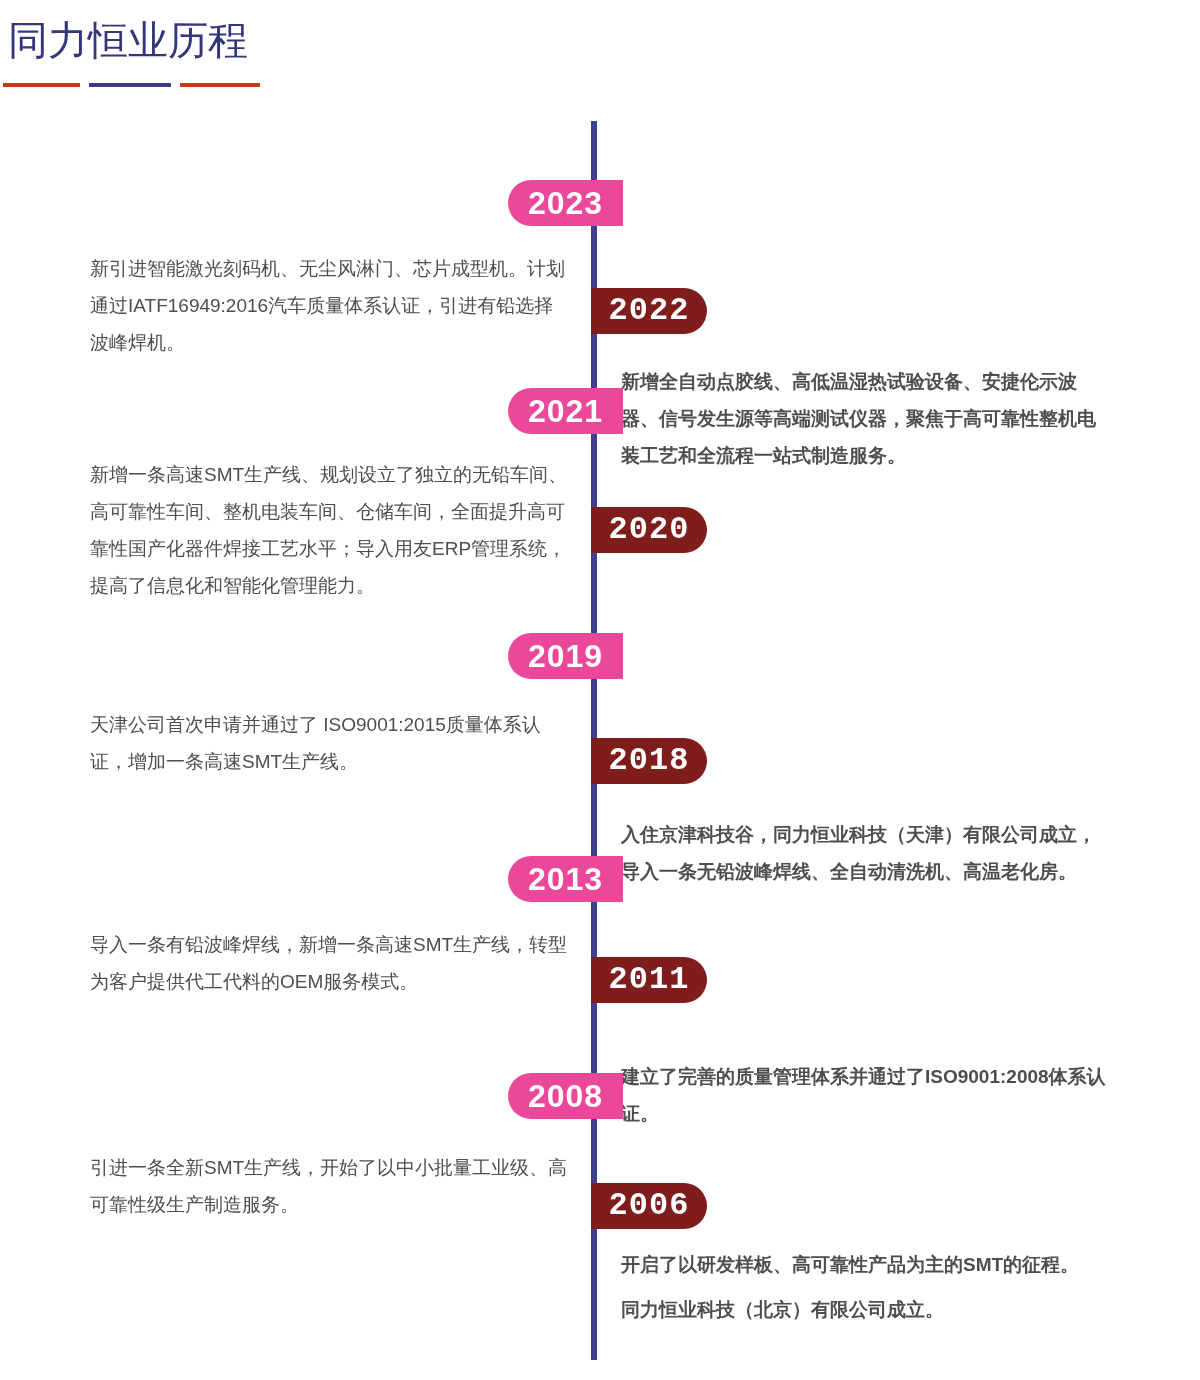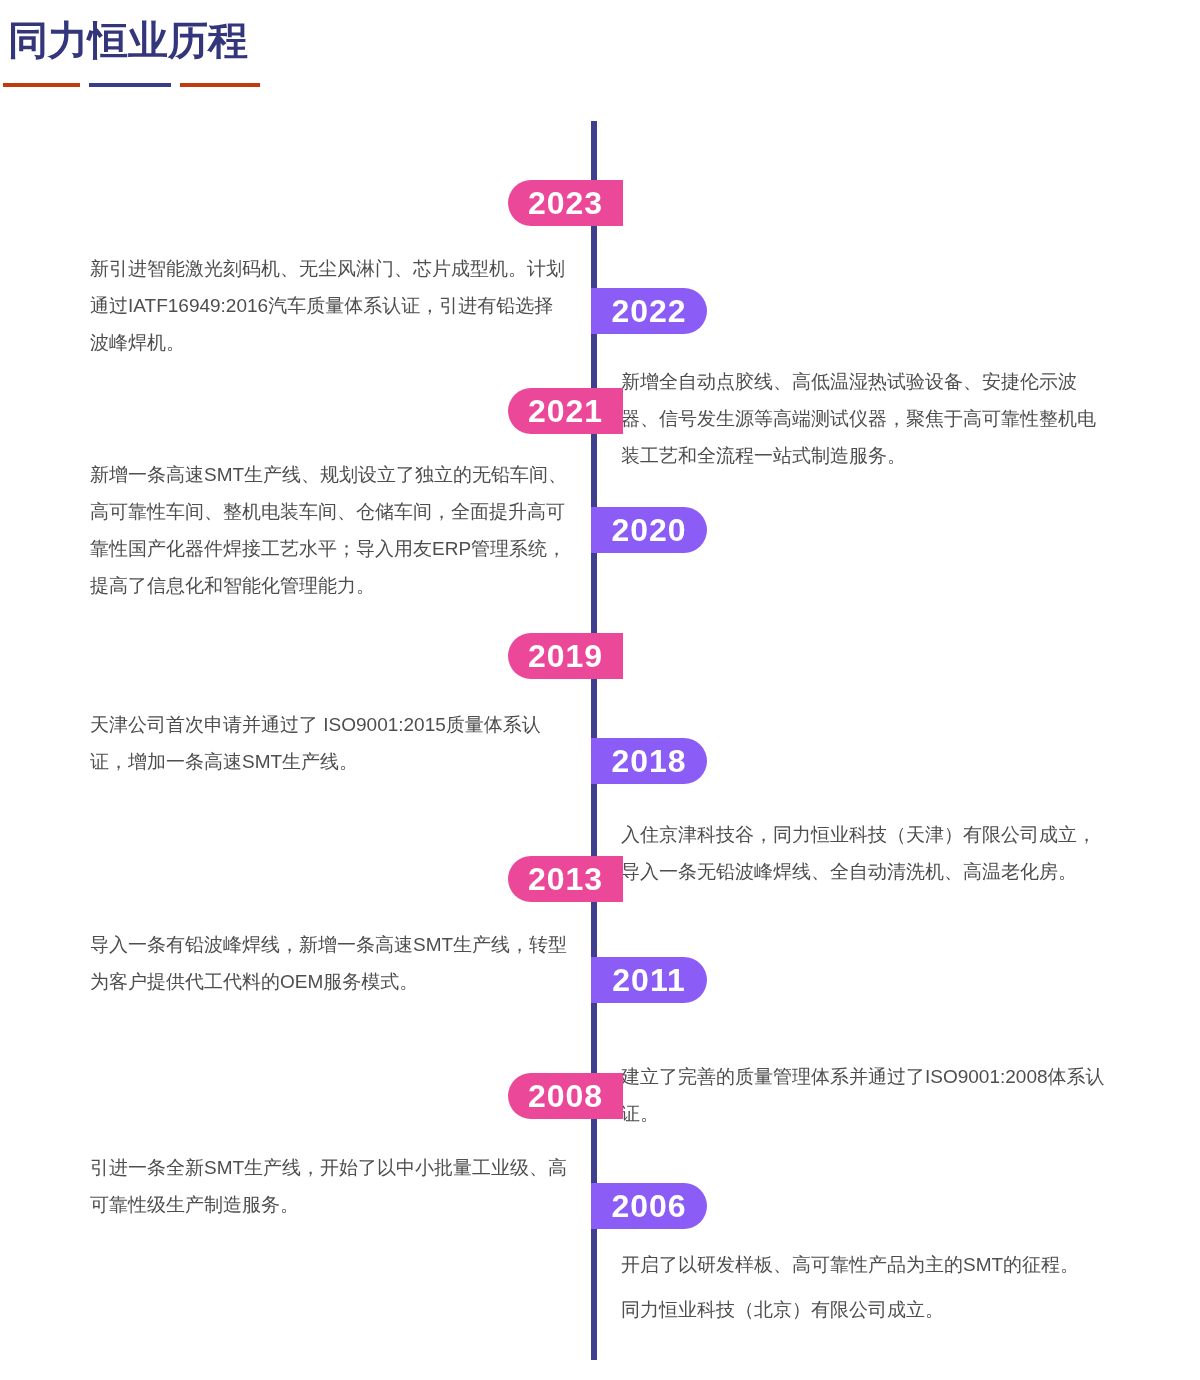--- a/index.html
+++ b/index.html
@@ -3,40 +3,40 @@
 <meta charset="utf-8">
 <style>
   html,body{margin:0;padding:0;background:#ffffff;}
   .page{
     position:relative;width:1200px;height:1380px;background:#ffffff;overflow:hidden;
     font-family:"Liberation Sans","DejaVu Sans",sans-serif;
   }
   
   .page-title{
     position:absolute;left:8px;top:16px;margin:0;
-    font-size:40px;line-height:48px;font-weight:bold;color:#34367c;
+    font-size:40px;line-height:48px;font-weight:normal;color:#34367c;
   }
   .rule{position:absolute;top:83px;height:4px;}
   .rule.r1{left:3px;width:77px;background:#c03c10;}
   .rule.r2{left:89px;width:82px;background:#3a3b8a;}
   .rule.r3{left:180px;width:80px;background:#c03c10;}
   
   .axis{position:absolute;left:591px;top:121px;width:6px;height:1239px;background:#3e3f8f;}
   
   .badge{
     position:absolute;height:46px;line-height:46px;text-align:center;
     font-size:32px;font-weight:bold;color:#ffffff;letter-spacing:1px;
   }
   .badge.left{left:508px;width:115px;border-radius:23px 0 0 23px;background:#ec4899;text-align:center;}
-  .badge.right{left:591px;width:116px;border-radius:0 23px 23px 0;background:#8b5cf6;}
+  .badge.right{left:591px;width:116px;border-radius:0 23px 23px 0;background:#7f1d1d;font-family:Liberation Mono, monospace;}
   
   .desc{position:absolute;font-size:19px;line-height:37px;color:#4e4e4e;}
   .desc p{margin:8px;}
   .desc.left{left:82px;width:496px;}
-  .desc.right{left:613px;width:502px;}
+  .desc.right{left:613px;width:502px;font-weight:bold;}
   
   .ev0 .badge{top:180px}  .ev0 .desc{top:242px}
   .ev1 .badge{top:288px}  .ev1 .desc{top:355px}
   .ev2 .badge{top:388px}  .ev2 .desc{top:448px}
   .ev3 .badge{top:507px}  .ev3 .desc{top:575px}
   .ev4 .badge{top:633px}  .ev4 .desc{top:698px}
   .ev5 .badge{top:738px}  .ev5 .desc{top:808px}
   .ev6 .badge{top:856px}  .ev6 .desc{top:918px}
   .ev7 .badge{top:957px}  .ev7 .desc{top:1050px}
   .ev8 .badge{top:1073px} .ev8 .desc{top:1141px}

